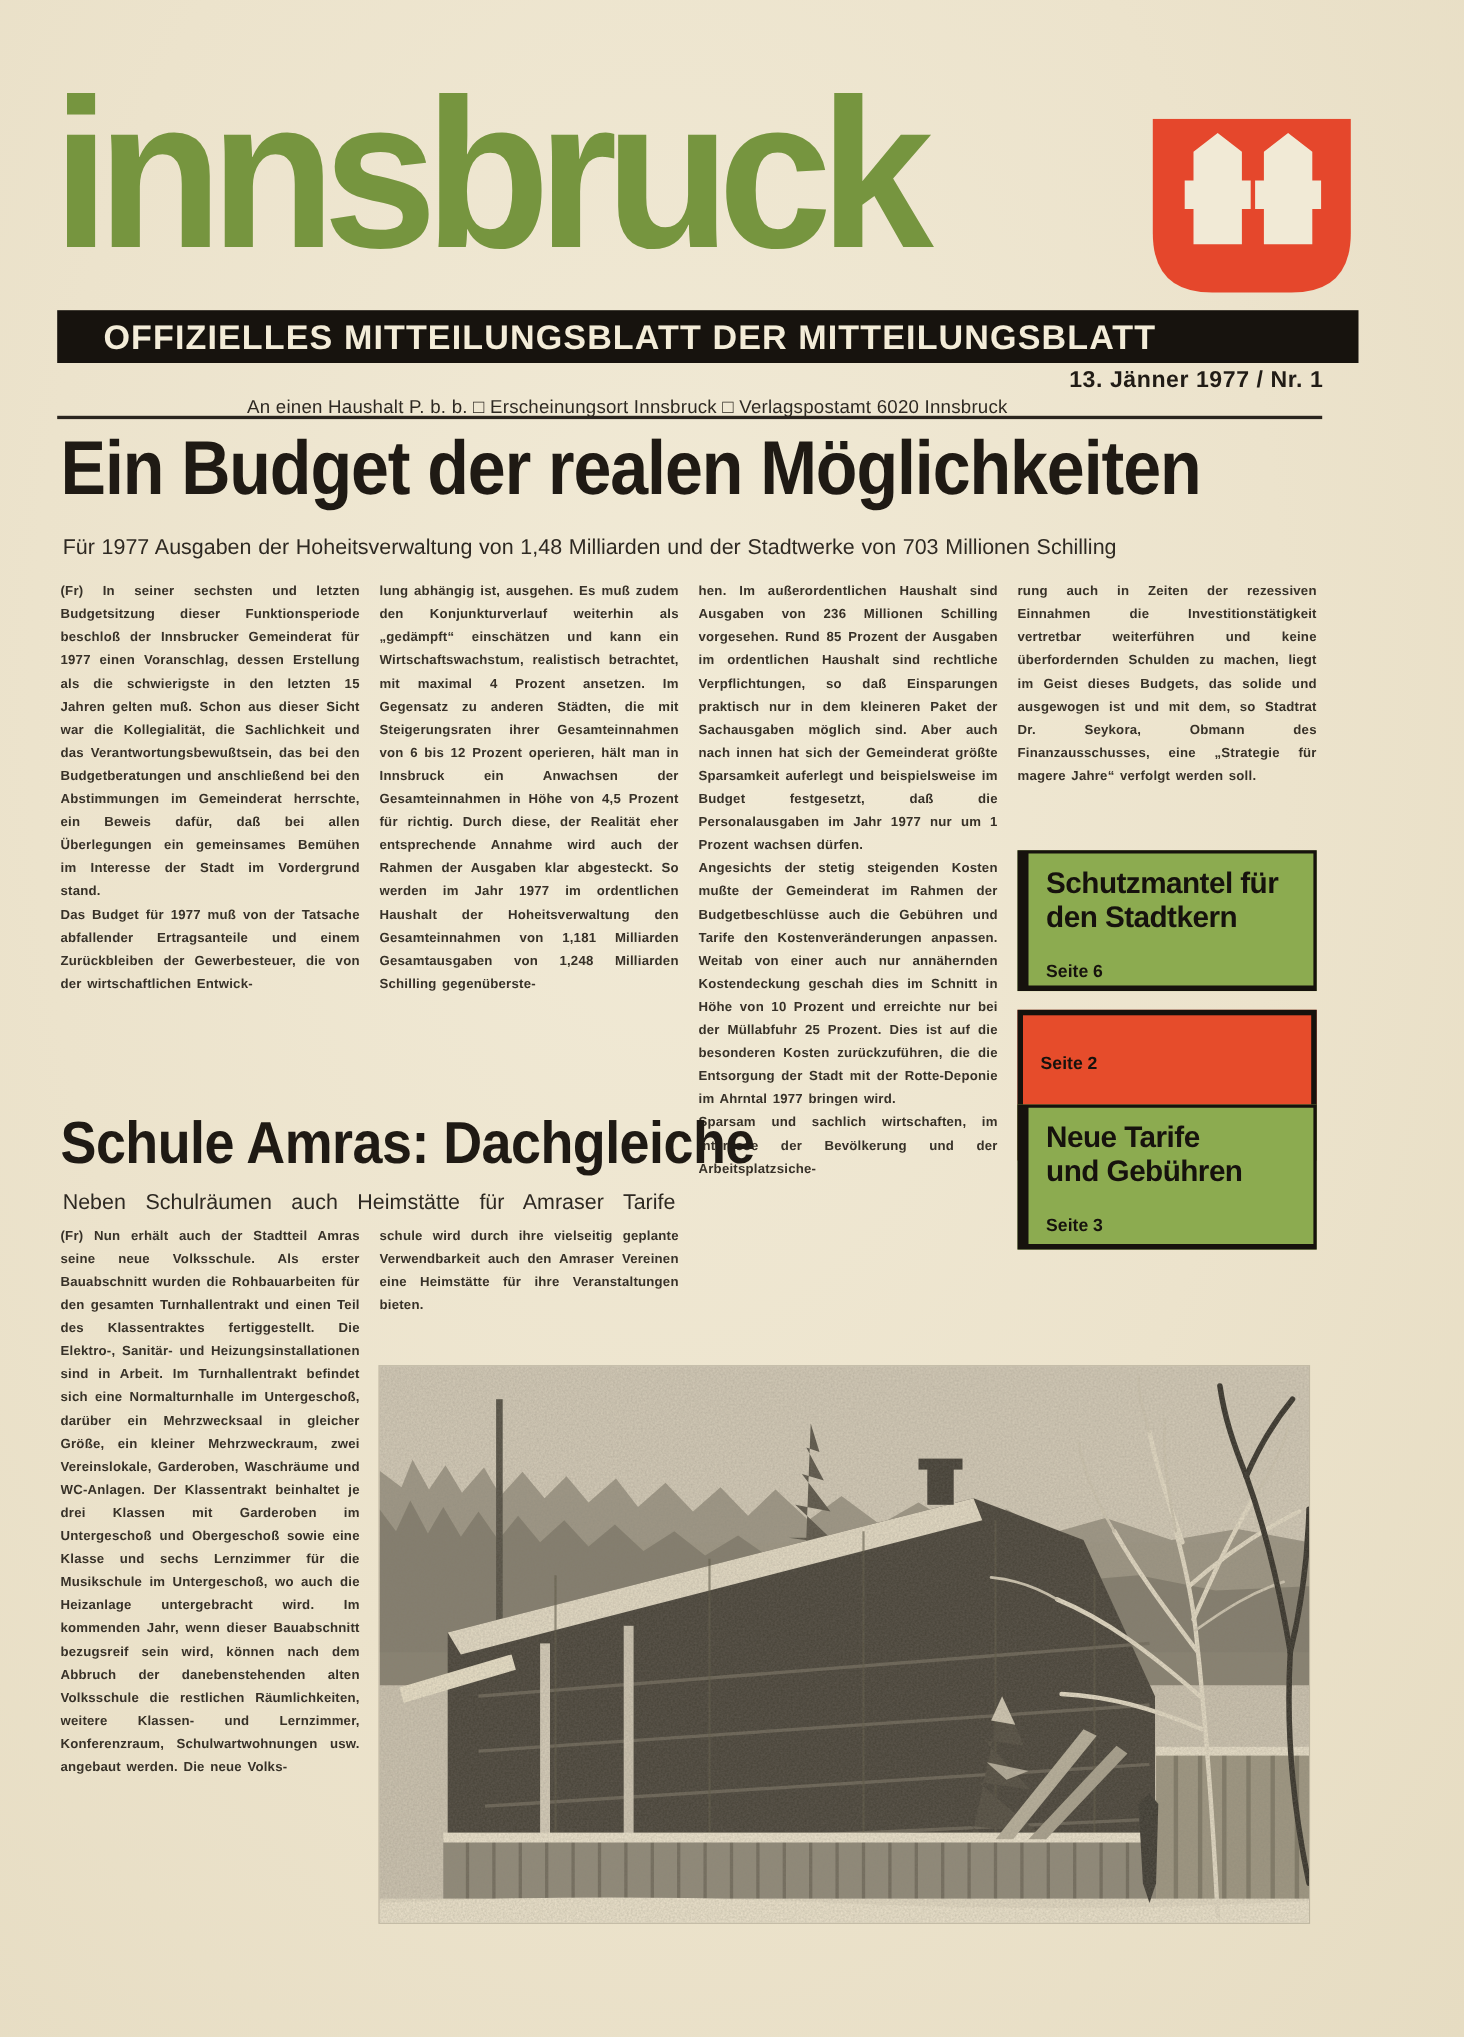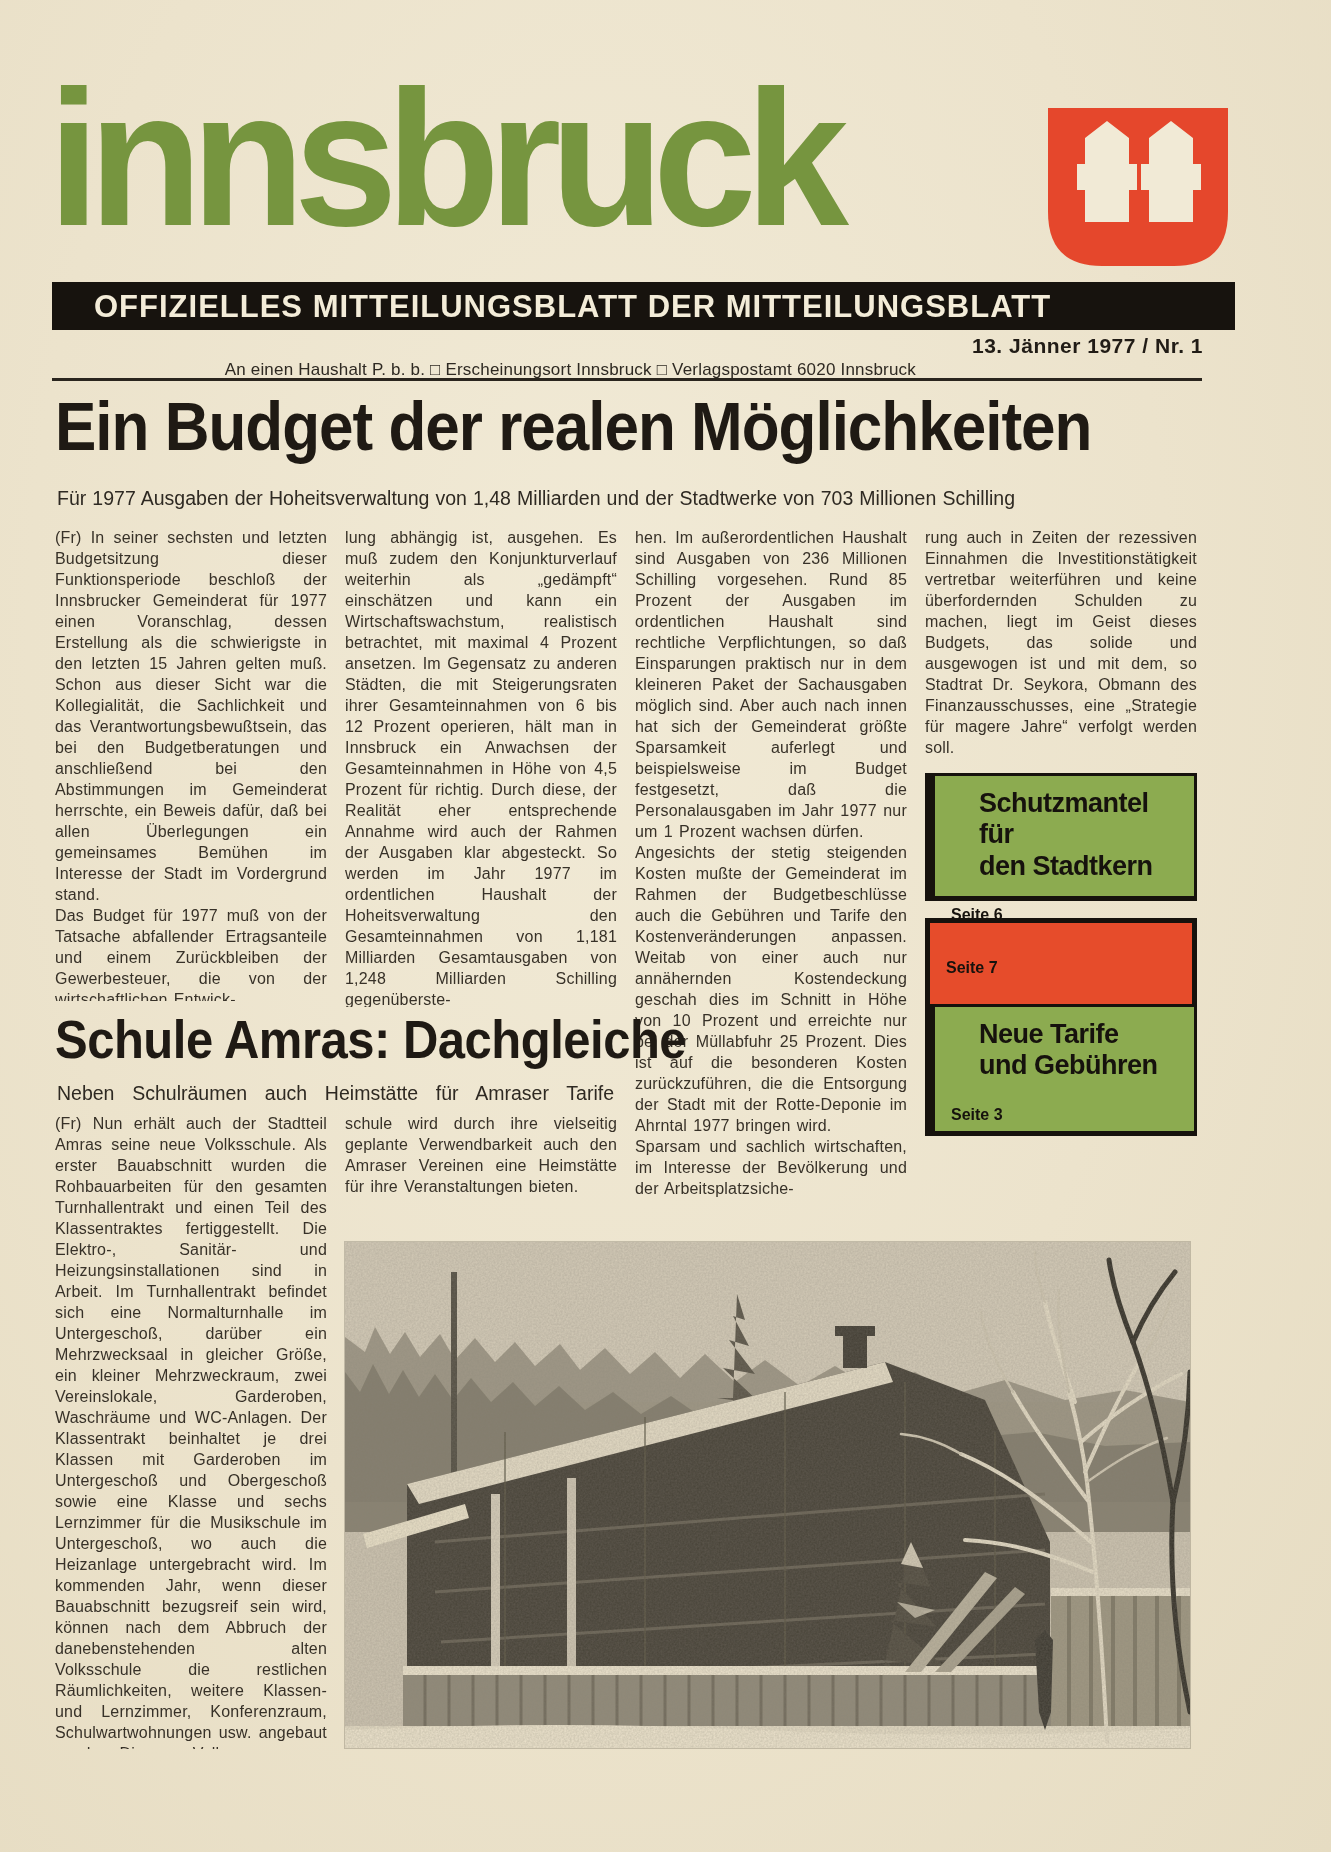--- a/index.html
+++ b/index.html
@@ -45,36 +45,36 @@
     transform:scaleY(1.12);transform-origin:top left;
     white-space:nowrap;
   }
   .sub1{
     position:absolute;left:57px;top:487px;width:958px;
     font-size:19.5px;color:#2e2922;
     text-align:justify;text-align-last:justify;
   }
   .bodycol{
     position:absolute;width:272px;
-    font-size:16px;line-height:21px;
+    font-size:12px;line-height:21px;
     letter-spacing:0.2px;word-spacing:1.5px;
     text-align:justify;color:#373128;
-    white-space:pre-line;overflow:hidden;
+    white-space:pre-line;overflow:hidden;font-weight:bold;
   }
   .a1c1{left:55px;top:527px;height:474px;}
   .a1c2{left:345px;top:527px;height:480px;}
   .a1c3{left:635px;top:527px;height:692px;}
   .a1c4{left:925px;top:527px;height:226px;}
   
   .teaser{
     position:absolute;left:925px;width:272px;box-sizing:border-box;
     border:3px solid #16120d;border-left-width:10px;border-bottom-width:5px;
     padding:12px 12px 8px 16px;color:#16120d;
   }
-  .teaser .t{font-size:27px;font-weight:bold;line-height:1.16;letter-spacing:-0.5px;white-space:pre-line;margin-left:28px;}
+  .teaser .t{font-size:27px;font-weight:bold;line-height:1.16;letter-spacing:-0.5px;white-space:pre-line;}
   .teaser .p{font-size:16px;font-weight:bold;margin-top:24px;}
   .tz1{top:773px;height:128px;background:#8cab50;}
   .tz2{top:918px;height:137px;background:#e64c2b;border-width:5px;}
   .tz3{top:1004px;height:132px;background:#8cab50;}
   
   .h2{
     position:absolute;left:55px;top:1013px;width:620px;
     font-size:49px;font-weight:bold;color:#1f1a14;
     letter-spacing:-0.5px;line-height:1;
     transform:scaleY(1.1);transform-origin:top left;
@@ -127,21 +127,21 @@
 Angesichts der stetig steigenden Kosten mußte der Gemeinderat im Rahmen der Budgetbeschlüsse auch die Gebühren und Tarife den Kostenveränderungen anpassen. Weitab von einer auch nur annähernden Kostendeckung geschah dies im Schnitt in Höhe von 10 Prozent und erreichte nur bei der Müllabfuhr 25 Prozent. Dies ist auf die besonderen Kosten zurückzuführen, die die Entsorgung der Stadt mit der Rotte-Deponie im Ahrntal 1977 bringen wird.
 Sparsam und sachlich wirtschaften, im Interesse der Bevölkerung und der Arbeitsplatzsiche-</div>
   <div class="bodycol a1c4">rung auch in Zeiten der rezessiven Einnahmen die Investitionstätigkeit vertretbar weiterführen und keine überfordernden Schulden zu machen, liegt im Geist dieses Budgets, das solide und ausgewogen ist und mit dem, so Stadtrat Dr. Seykora, Obmann des Finanzausschusses, eine „Strategie für magere Jahre“ verfolgt werden soll.</div>
 
   <div class="teaser tz1">
     <div class="t">Schutzmantel für
 den Stadtkern</div>
     <div class="p">Seite 6</div>
   </div>
   <div class="teaser tz2">
-    <div class="p">Seite 7</div>
+    <div class="p">Seite 2</div>
   </div>
   <div class="teaser tz3">
     <div class="t">Neue Tarife
 und Gebühren</div>
     <div class="p">Seite 3</div>
   </div>
 
   <div class="h2">Schule Amras: Dachgleiche</div>
   <div class="sub2">Neben Schulräumen auch Heimstätte für Amraser Tarife</div>
 

